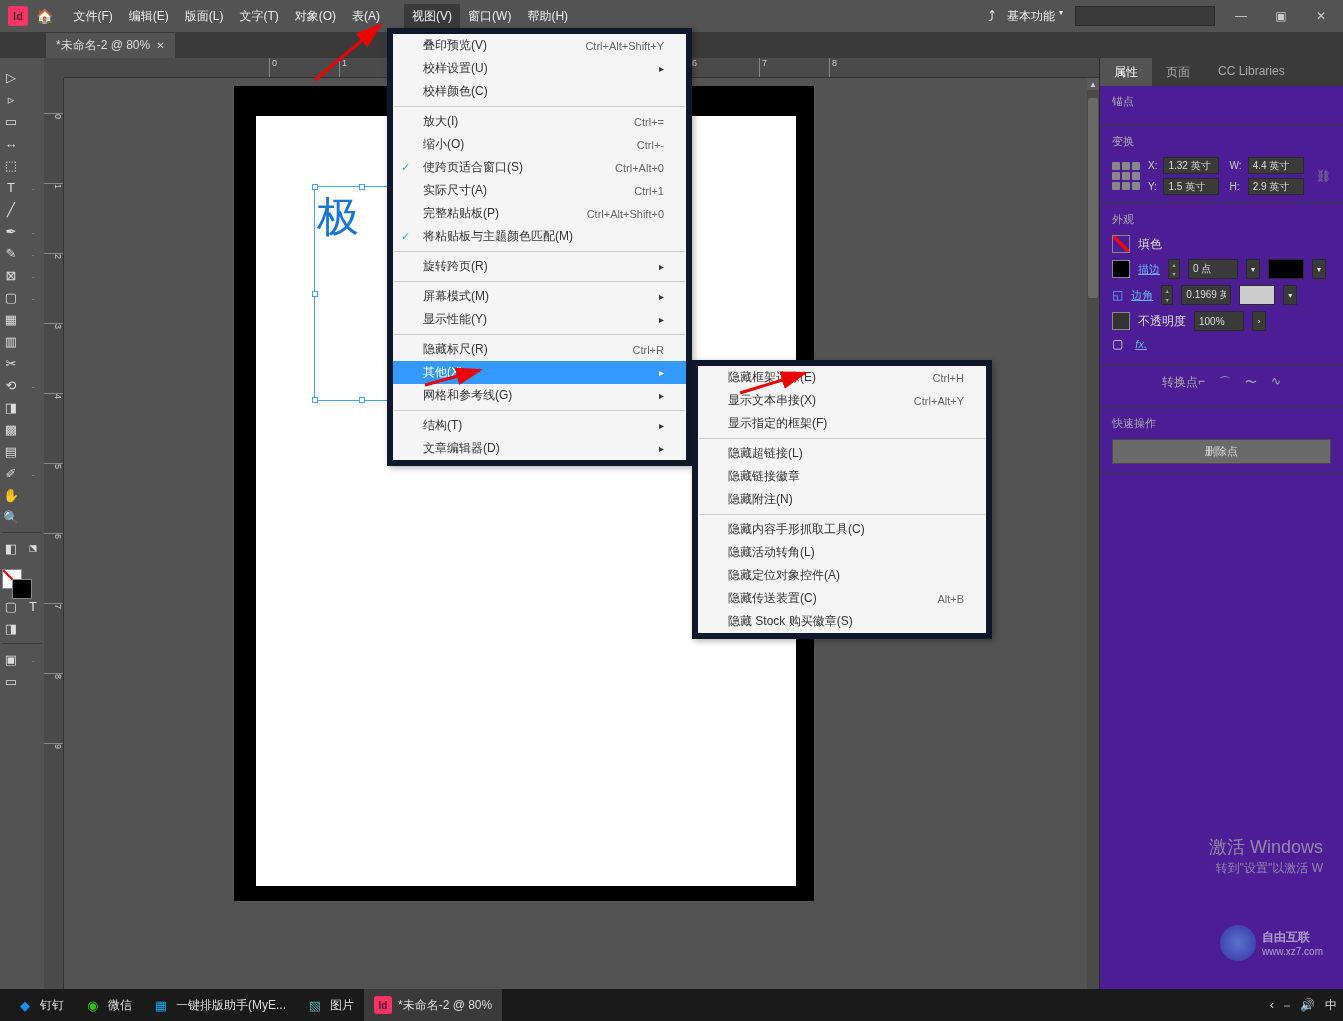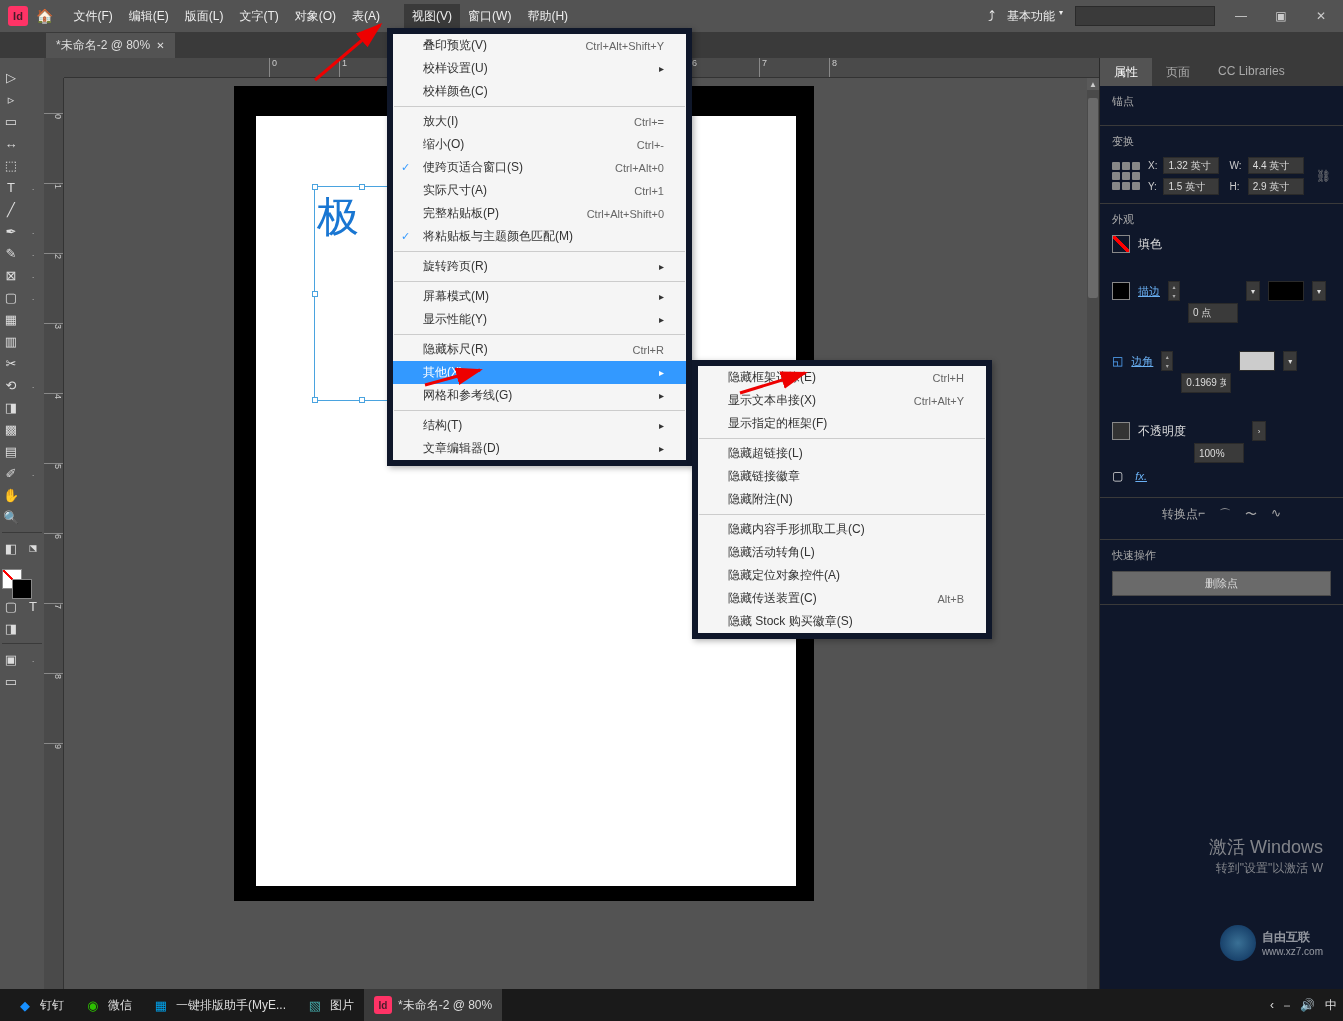--- a/index.html
+++ b/index.html
@@ -51,39 +51,39 @@
 .frame .h-tl { top: -3px; left: -3px; } .frame .h-tr { top: -3px; right: -3px; }
 .frame .h-bl { bottom: -3px; left: -3px; } .frame .h-br { bottom: -3px; right: -3px; }
 .frame .h-tm { top: -3px; left: 50%; margin-left: -3px; } .frame .h-bm { bottom: -3px; left: 50%; margin-left: -3px; }
 .frame .h-ml { top: 50%; left: -3px; margin-top: -3px; } .frame .h-mr { top: 50%; right: -3px; margin-top: -3px; }
 .frame .txt { font-family: "SimSun", serif; font-size: 42px; color: #1976d2; padding: 2px; }
 .scroll-v { position: absolute; right: 0; top: 20px; bottom: 0; width: 12px; background: #4a4a4a; }
 .scroll-v .thumb { position: absolute; left: 1px; right: 1px; top: 20px; height: 200px; background: #6a6a6a; border-radius: 2px; }
 .scroll-btn { position: absolute; left: 0; right: 0; height: 12px; background: #5a5a5a; display: flex; align-items: center; justify-content: center; color: #ccc; font-size: 8px; }
 
 
-.props { width: 244px; background: #0f172a; border-left: 1px solid #2a2a2a; color: #ddd; }
+.props { width: 244px; background: #4c1d95; border-left: 1px solid #2a2a2a; color: #ddd; }
 .props .ptabs { display: flex; background: #3a3a3a; height: 28px; }
 .props .ptab { padding: 6px 14px; font-size: 12px; color: #aaa; cursor: pointer; }
 .props .ptab.active { background: #535353; color: #fff; }
 .props .section { padding: 8px 12px; border-bottom: 1px solid #3a3a3a; }
 .props .section-title { font-size: 11px; color: #aaa; margin-bottom: 8px; }
 .props .xform { display: flex; align-items: center; gap: 8px; }
 .props .refpoint { width: 28px; height: 28px; display: grid; grid-template-columns: repeat(3, 1fr); grid-template-rows: repeat(3, 1fr); gap: 2px; }
 .props .refpoint div { background: #888; border-radius: 1px; }
 .props .xform-fields { flex: 1; display: grid; grid-template-columns: auto 1fr auto 1fr; gap: 4px 6px; align-items: center; }
 .props .fld { background: #3a3a3a; border: 1px solid #2a2a2a; padding: 2px 4px; color: #ddd; font-size: 10px; width: 56px; }
 .props .lbl { font-size: 10px; color: #ccc; }
 .props .appearance-row { display: flex; align-items: center; gap: 8px; margin-bottom: 6px; }
 .props .swatch-sm { width: 18px; height: 18px; border: 1px solid #888; position: relative; }
 .props .swatch-none::after { content: ''; position: absolute; inset: 0; background: linear-gradient(45deg, transparent 42%, red 42%, red 58%, transparent 58%); }
 .props .link { color: #6ab0f3; text-decoration: underline; font-size: 11px; cursor: pointer; }
 .props .spin { width: 12px; height: 20px; background: #3a3a3a; border: 1px solid #2a2a2a; display: flex; flex-direction: column; }
 .props .spin span { flex: 1; display: flex; align-items: center; justify-content: center; font-size: 6px; color: #aaa; }
-.props .dd { width: 50px; height: 20px; background: #3a3a3a; border: 1px solid #2a2a2a; padding: 0 4px; color: #ddd; font-size: 10px; margin-top: 44px; }
+.props .dd { width: 50px; height: 20px; background: #3a3a3a; border: 1px solid #2a2a2a; padding: 0 4px; color: #ddd; font-size: 10px; }
 .props .dd-arrow { width: 14px; height: 20px; background: #3a3a3a; border: 1px solid #2a2a2a; display: flex; align-items: center; justify-content: center; font-size: 8px; }
 .props .line-swatch { width: 36px; height: 20px; background: #000; border: 1px solid #2a2a2a; }
 .props .fx { display: flex; gap: 12px; align-items: center; }
 .props .convert-icons { display: flex; gap: 14px; font-size: 14px; color: #aaa; }
 .props .quick-btn { width: 100%; background: #6a6a6a; border: 1px solid #4a4a4a; padding: 4px; text-align: center; font-size: 11px; cursor: pointer; }
 
 
 .menu { position: absolute; background: #f5f5f5; border: 6px solid #0f172a; box-shadow: 2px 2px 6px rgba(0,0,0,0.3); color: #333; min-width: 300px; z-index: 100; }
 .menu .mi { display: flex; align-items: center; padding: 3px 22px 3px 30px; font-size: 12px; position: relative; cursor: default; }
 .menu .mi.highlighted { background: #3399ff; color: #fff; }

